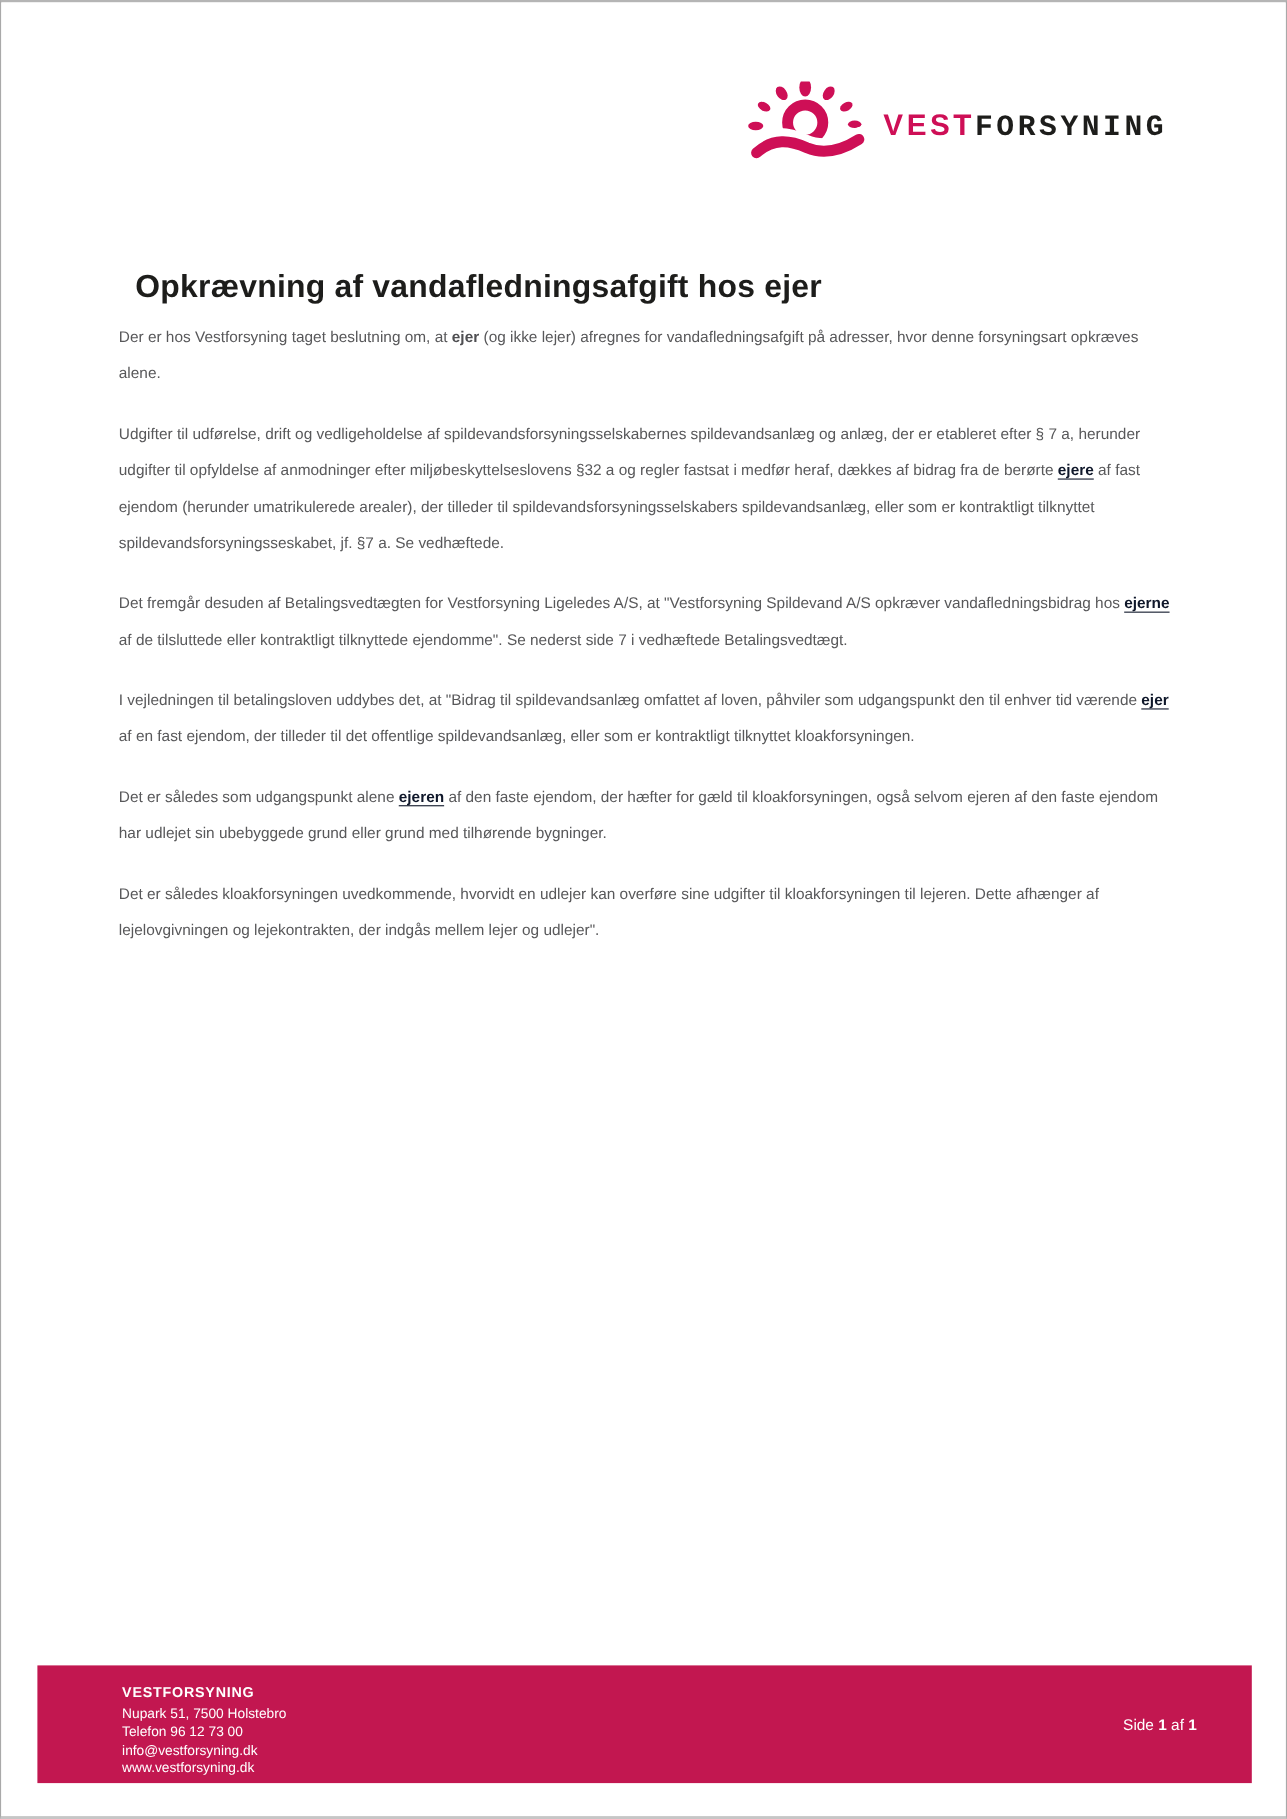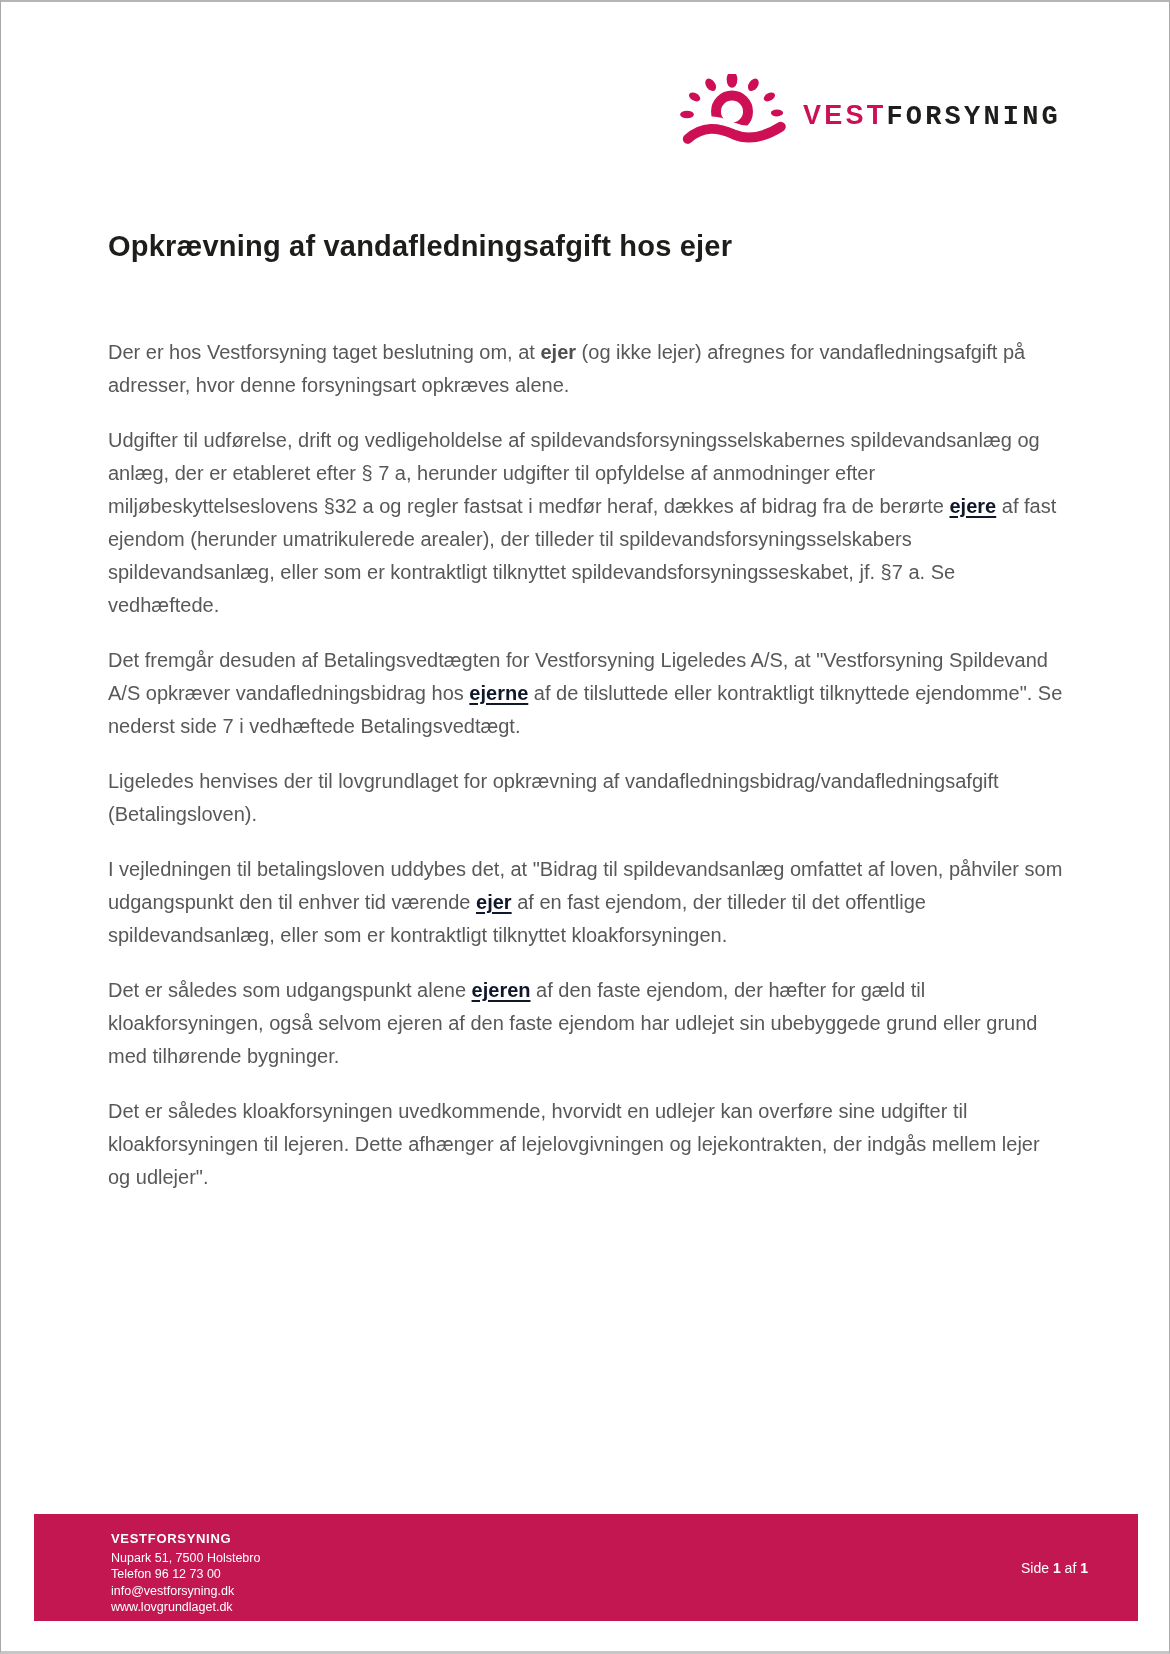--- a/index.html
+++ b/index.html
@@ -23,26 +23,26 @@
   .logo-text{
     font-size:27px;font-weight:700;letter-spacing:3.2px;
     white-space:nowrap;line-height:1;padding-top:6px;
   }
   .logo-text .primary{color:var(--brand);}
   .logo-text .secondary{color:#1d1d1b;font-family:Liberation Mono, monospace;}
   
   .doc-title{
     position:absolute;left:107px;top:228px;
     font-size:29px;font-weight:700;color:#1d1d1b;
-    letter-spacing:0.2px;margin:0;
+    letter-spacing:0.2px;margin:15px;
   }
   
   .content{
     position:absolute;left:107px;top:288px;width:958px;
-    font-size:20px;line-height:33px;color:#58585a;margin-top:46px;
+    font-size:14px;line-height:33px;color:#58585a;
   }
   .content p.para{margin:0 0 22px 0;}
   .content .bold{font-weight:700;color:#4f4f52;}
   .content .boldu{font-weight:700;text-decoration:underline;text-underline-offset:3px;color:#0f172a;}
   
   .footer-bar{
     position:absolute;left:33px;top:1512px;width:1104px;height:107px;
     background:var(--footer);color:#ffffff;
   }
   .footer-left{
@@ -82,28 +82,27 @@
     <span class="primary">VEST</span><span class="secondary">FORSYNING</span>
   </div>
 </div>
 
 <h1 class="doc-title">Opkrævning af vandafledningsafgift hos ejer</h1>
 
 <div class="content">
     <p class="para"><span>Der er hos Vestforsyning taget beslutning om, at </span><span class="bold">ejer</span><span> (og ikke lejer) afregnes for vandafledningsafgift på adresser, hvor denne forsyningsart opkræves alene.</span></p>
     <p class="para"><span>Udgifter til udførelse, drift og vedligeholdelse af spildevandsforsyningsselskabernes spildevandsanlæg og anlæg, der er etableret efter § 7 a, herunder udgifter til opfyldelse af anmodninger efter miljøbeskyttelseslovens §32 a og regler fastsat i medfør heraf, dækkes af bidrag fra de berørte </span><span class="boldu">ejere</span><span> af fast ejendom (herunder umatrikulerede arealer), der tilleder til spildevandsforsyningsselskabers spildevandsanlæg, eller som er kontraktligt tilknyttet spildevandsforsyningsseskabet, jf. §7 a. Se vedhæftede.</span></p>
     <p class="para"><span>Det fremgår desuden af Betalingsvedtægten for Vestforsyning Ligeledes A/S, at "Vestforsyning Spildevand A/S opkræver vandafledningsbidrag hos </span><span class="boldu">ejerne</span><span> af de tilsluttede eller kontraktligt tilknyttede ejendomme". Se nederst side 7 i vedhæftede Betalingsvedtægt.</span></p>
-    <p class="para"><span>Ligeledes henvises der til lovgrundlaget for opkrævning af vandafledningsbidrag/vandafledningsafgift (Betalingsloven).</span></p>
     <p class="para"><span>I vejledningen til betalingsloven uddybes det, at "Bidrag til spildevandsanlæg omfattet af loven, påhviler som udgangspunkt den til enhver tid værende </span><span class="boldu">ejer</span><span> af en fast ejendom, der tilleder til det offentlige spildevandsanlæg, eller som er kontraktligt tilknyttet kloakforsyningen.</span></p>
     <p class="para"><span>Det er således som udgangspunkt alene </span><span class="boldu">ejeren</span><span> af den faste ejendom, der hæfter for gæld til kloakforsyningen, også selvom ejeren af den faste ejendom har udlejet sin ubebyggede grund eller grund med tilhørende bygninger.</span></p>
     <p class="para"><span>Det er således kloakforsyningen uvedkommende, hvorvidt en udlejer kan overføre sine udgifter til kloakforsyningen til lejeren. Dette afhænger af lejelovgivningen og lejekontrakten, der indgås mellem lejer og udlejer".</span></p>
   </div>
 
 <div class="footer-bar">
   <div class="footer-left">
     <div class="footer-company">VESTFORSYNING</div>
     <div>Nupark 51, 7500 Holstebro</div>
     <div>Telefon 96 12 73 00</div>
     <div>info@vestforsyning.dk</div>
-    <div>www.lovgrundlaget.dk</div>
+    <div>www.vestforsyning.dk</div>
   </div>
   <div class="footer-page"><span>Side </span><span class="bold">1</span><span> af </span><span class="bold">1</span></div>
 </div>
 
 </body></html>

